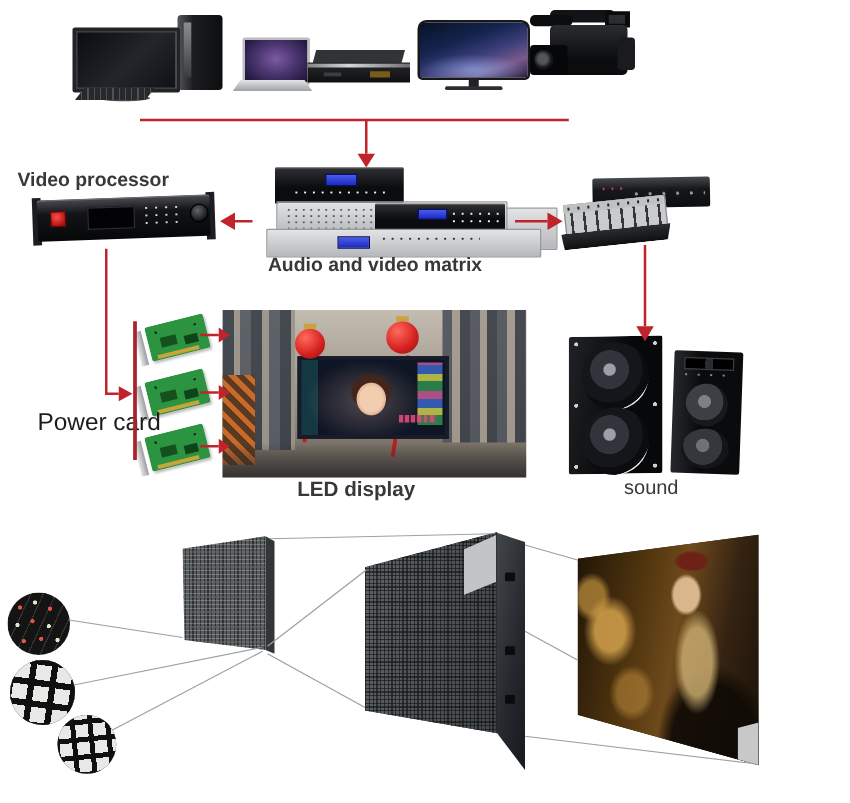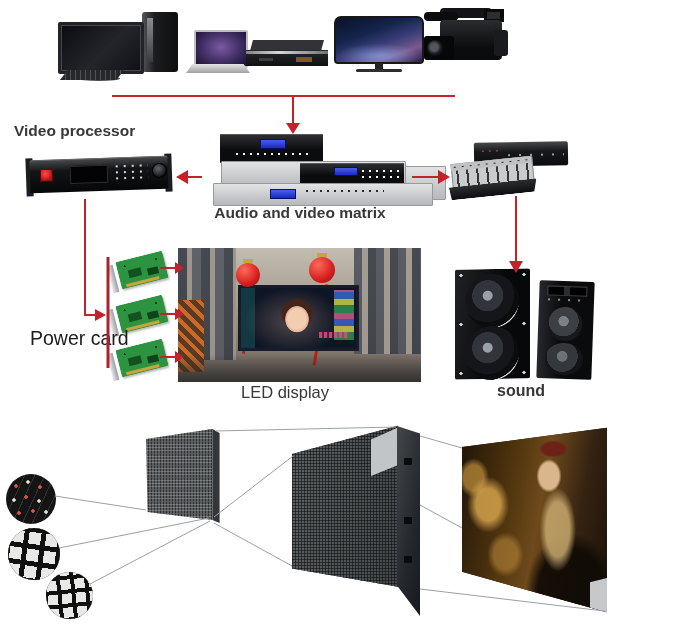--- a/index.html
+++ b/index.html
@@ -45,21 +45,21 @@
   .cam-vf{left:60px;top:5px;width:20px;height:13px;background:#0a0b0d;}
   .cam-vf:after{content:"";position:absolute;left:3px;top:3px;width:13px;height:7px;background:#2b2d31;}
   .cam-body{left:16px;top:16px;width:62px;height:40px;border-radius:4px;background:linear-gradient(180deg,#2b2c30,#0b0c0e 70%);}
   .cam-lens{left:0;top:32px;width:30px;height:24px;border-radius:3px;background:#060708;}
   .cam-lens:after{content:"";position:absolute;left:3px;top:4px;width:16px;height:16px;border-radius:50%;
     background:radial-gradient(circle at 45% 45%,#52555a 0 30%,#17181b 55%,#000 100%);}
   .cam-grip{left:70px;top:26px;width:14px;height:26px;border-radius:3px;background:#1a1b1e;}
   #lbl-signal{left:293px;top:75px;font-weight:700;font-size:12.5px;letter-spacing:.1px;color:#333;}
 
   
-  #lbl-vp{left:14px;top:122px;}
+  #lbl-vp{left:14px;top:136px;}
   #vproc{left:26px;top:150px;width:146px;height:50px;transform:rotate(-2deg);}
   .vp-body{left:4px;top:8px;width:138px;height:33px;border-radius:2px;
     background:linear-gradient(180deg,#4a4b4f,#131417 35%,#060708);box-shadow:inset 0 1px 0 #6b6d71;}
   .vp-ear{top:6px;width:7px;height:38px;background:#1c1d20;}
   .vp-red{left:14px;top:17px;width:11px;height:11px;border:1px solid #5e0a0a;
     background:radial-gradient(circle at 40% 35%,#ff5048,#b01212 75%);}
   .vp-disp{left:44px;top:15px;width:36px;height:16px;background:#030306;border:1px solid #2c2d33;}
   .vp-btns{left:88px;top:14px;width:34px;height:18px;
     background-image:radial-gradient(circle 1.6px at 3px 3px,#d9d9d9 60%,transparent 66%);background-size:8px 6px;}
   .vp-knob{left:126px;top:15px;width:13px;height:13px;border-radius:50%;border:1px solid #000;
@@ -137,21 +137,21 @@
     background:repeating-linear-gradient(90deg,#e0487a 0 3px,rgba(224,72,122,.25) 3px 5px);}
   .lantern{border-radius:50%;}
   #lant1{left:58px;top:15px;width:24px;height:24px;
     background:radial-gradient(circle at 35% 30%,#ff6a5a,#d41f1f 60%,#8e1212);}
   #lant2{left:131px;top:9px;width:26px;height:26px;
     background:radial-gradient(circle at 35% 30%,#ff6a5a,#d41f1f 60%,#8e1212);}
   .lant-cap{position:absolute;left:50%;top:-4px;width:10px;height:4px;margin-left:-5px;background:#caa23e;}
   .ribbon{position:absolute;width:3px;background:#c01c1c;}
   #rib1{left:68px;top:40px;height:66px;transform:rotate(7deg);}
   #rib2{left:141px;top:36px;height:82px;transform:rotate(9deg);}
-  #lbl-led{left:285px;top:383px;font-weight:400;font-size:16.5px;}
+  #lbl-led{left:285px;top:383px;font-weight:700;font-size:16.5px;}
 
   
   #spk-l{left:455px;top:269px;width:75px;height:110px;border-radius:2px;transform:skewY(-1deg);
     background:linear-gradient(100deg,#202225,#070809 55%);
     background-image:
       radial-gradient(2.5px at 6px 6px,#cdd0d3 60%,transparent 70%),
       radial-gradient(2.5px at 69px 6px,#cdd0d3 60%,transparent 70%),
       radial-gradient(2.5px at 6px 55px,#cdd0d3 60%,transparent 70%),
       radial-gradient(2.5px at 69px 55px,#cdd0d3 60%,transparent 70%),
       radial-gradient(2.5px at 6px 104px,#cdd0d3 60%,transparent 70%),
@@ -163,21 +163,21 @@
   #spk-r{left:538px;top:281px;width:55px;height:98px;transform:rotate(2deg);border-radius:2px;
     background:linear-gradient(90deg,#26282c,#0a0b0d 40%);}
   .spk-r-ports{left:8px;top:5px;width:38px;height:8px;border:1px solid #3a3d40;
     background:linear-gradient(90deg,#000 0 42%,#2a2c30 42% 58%,#000 58%);}
   .spk-r-knobs{left:6px;top:16px;width:42px;height:6px;
     background-image:radial-gradient(circle 1.6px at 4px 3px,#8b8e92 58%,transparent 68%);background-size:10px 6px;}
   .spk-r-d1{left:10px;top:26px;width:34px;height:34px;border-radius:50%;
     background:radial-gradient(circle at 45% 42%,#7d8084 0 18%,#3c3f44 20% 55%,#17191c 56% 78%,#caccce 79% 90%,#4a4d51 91%);}
   .spk-r-d2{left:8px;top:62px;width:38px;height:32px;border-radius:50%;
     background:radial-gradient(circle at 45% 42%,#6e7175 0 18%,#34373b 20% 55%,#131518 56% 78%,#9fa2a5 79% 90%,#3f4246 91%);}
-  #lbl-sound{left:521px;top:382px;font-weight:700;font-size:16px;}
+  #lbl-sound{left:521px;top:382px;font-weight:400;font-size:16px;}
 
   
   .circ{border-radius:50%;overflow:hidden;background:#121212;}
   #c1{left:6px;top:474px;width:50px;height:50px;
     background-color:#141414;
     background-image:
       radial-gradient(circle 2.6px at 10px 12px,#e0524d 58%,transparent 72%),
       radial-gradient(circle 2.6px at 22px 8px,#dfe8c8 58%,transparent 70%),
       radial-gradient(circle 2.6px at 34px 13px,#e0524d 58%,transparent 72%),
       radial-gradient(circle 2.6px at 8px 26px,#dfe8c8 58%,transparent 70%),

